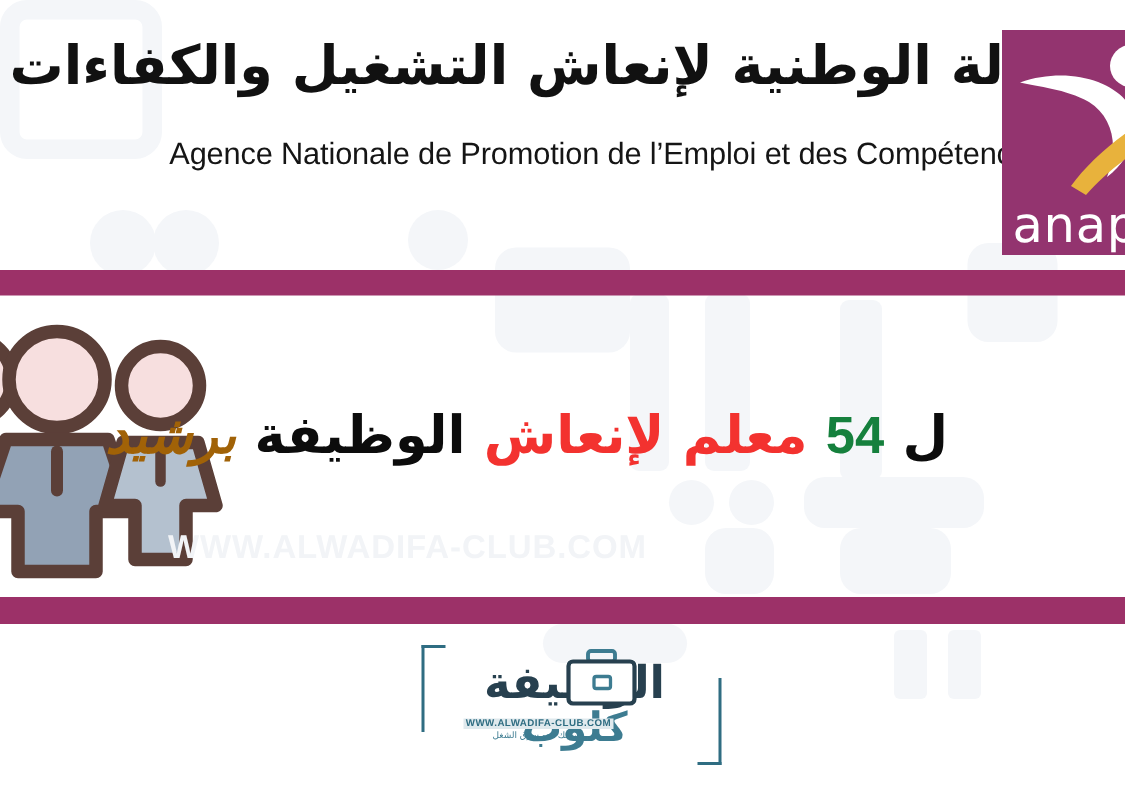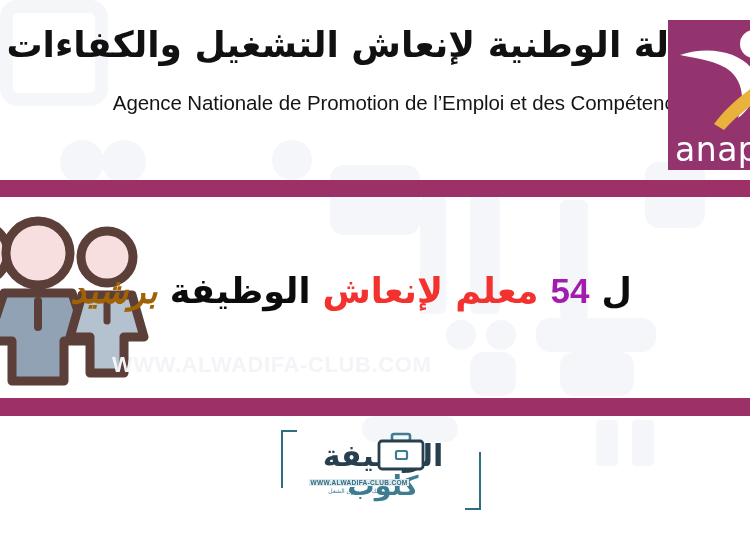--- a/index.html
+++ b/index.html
@@ -89,21 +89,21 @@
     direction:rtl;unicode-bidi:bidi-override;
     font-family:"DejaVu Sans","Liberation Sans",sans-serif;
     font-size:35px;font-weight:700;white-space:nowrap;
     line-height:1.35;
     margin-left:-118px;
     text-align:right;width:100%;
   }
   .seg-blue{color:#a16207;font-style:italic;}
   .seg-black{color:#0c0c0c;}
   .seg-red{color:#F3322F;}
-  .seg-num{color:#a21caf;font-family:"Liberation Sans","DejaVu Sans",sans-serif;}
+  .seg-num{color:#15803d;font-family:"Liberation Sans","DejaVu Sans",sans-serif;}
 
   
   .wm-url{
     position:absolute;left:112px;top:352px;
     font-family:"Liberation Sans","DejaVu Sans",sans-serif;
     font-size:22px;font-weight:700;letter-spacing:0.6px;
     color:#f2f4f7;white-space:nowrap;
   }
 
   

